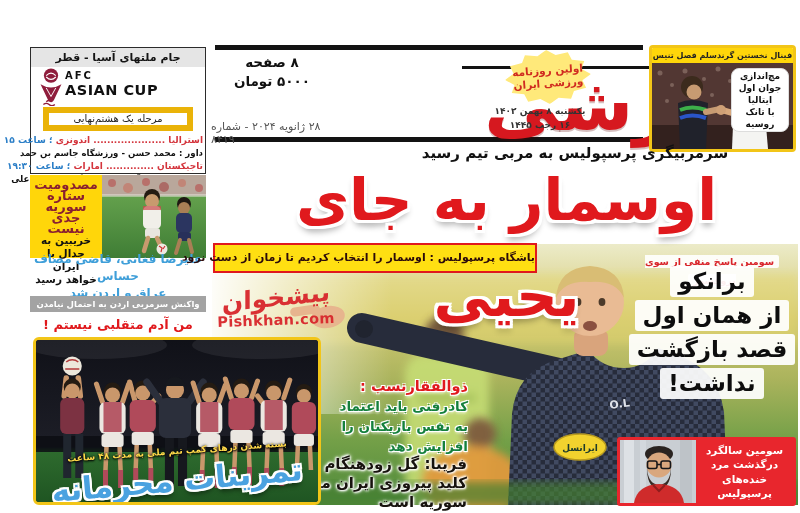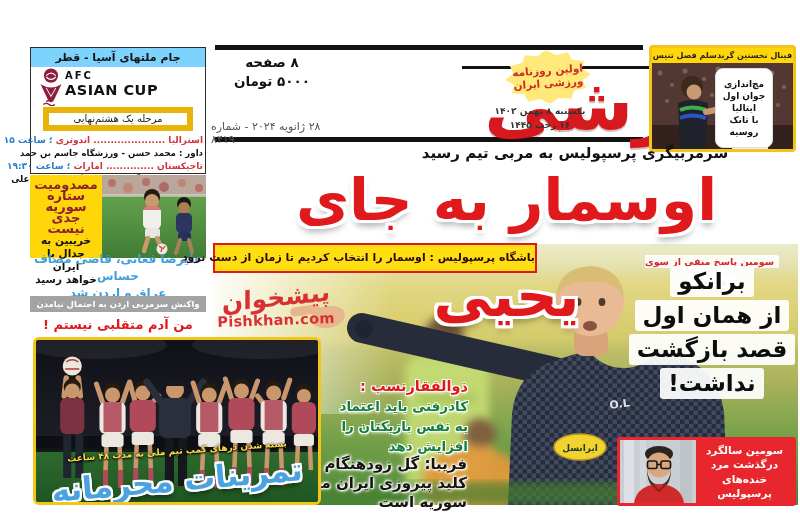--- a/index.html
+++ b/index.html
@@ -2,21 +2,21 @@
 <html lang="fa"><head>
 <meta charset="utf-8">
 <style>
   html,body{margin:0;padding:0;background:#fff;}
   .page{position:relative;width:800px;height:513px;background:#fff;overflow:hidden;
         font-family:"DejaVu Sans","Liberation Sans",sans-serif;direction:rtl;}
   .abs{position:absolute;}
 
   
   .afc-box{left:30px;top:47px;width:176px;height:127px;border:1.5px solid #2b2b2b;background:#fff;box-sizing:border-box;}
-  .afc-head{height:19px;background:#7dd3fc;font-weight:800;font-size:11px;line-height:19px;text-align:center;color:#141414;}
+  .afc-head{height:19px;background:#e5e5e5;font-weight:800;font-size:11px;line-height:19px;text-align:center;color:#141414;}
   .afc-logo-row{position:relative;height:40px;}
   .afc-emblem{position:absolute;left:7px;top:1px;width:26px;height:38px;}
   .afc-logo-text{position:absolute;left:34px;right:6px;top:3px;text-align:left;direction:ltr;color:#101010;}
   .afc-l1{font-size:10px;font-weight:800;letter-spacing:2px;line-height:12px;}
   .afc-l2{font-size:14.5px;font-weight:900;letter-spacing:.5px;line-height:17px;}
   .afc-stage{margin:0 12px;border:6px solid #eab308;font-size:10px;line-height:11px;height:12px;text-align:center;color:#222;}
   .fixtures{padding:3px 2px 0;}
   .fx-line{font-weight:800;font-size:9px;letter-spacing:-.4px;color:#d4343c;text-align:center;line-height:13px;white-space:nowrap;}
   .fx-time{color:#2a7ec7;}
   .fx-ref{font-weight:800;font-size:8.6px;letter-spacing:-.3px;color:#111;text-align:center;line-height:13px;white-space:nowrap;}
@@ -49,21 +49,21 @@
   .logo-underline{position:absolute;top:26px;right:96px;width:240px;height:3px;background:#131313;}
   .logo-varzeshi{position:absolute;top:24px;right:0;left:0;text-align:center;font-weight:900;font-size:72px;line-height:82px;color:#d6181f;transform:scaleX(1.04);text-shadow:0 2px 0 rgba(90,0,0,.25);}
   .badge{left:505px;top:50px;width:86px;height:54px;background:#ffe97a;display:flex;flex-direction:column;justify-content:center;text-align:center;font-weight:800;font-size:10.5px;line-height:13px;color:#d02b20;transform:rotate(-4deg);z-index:2;
     clip-path:polygon(100% 50%,89.6% 60.6%,93.3% 75%,79% 79%,75% 93.3%,60.6% 89.6%,50% 100%,39.4% 89.6%,25% 93.3%,21% 79%,6.7% 75%,10.4% 60.6%,0% 50%,10.4% 39.4%,6.7% 25%,21% 21%,25% 6.7%,39.4% 10.4%,50% 0%,60.6% 10.4%,75% 6.7%,79% 21%,93.3% 25%,89.6% 39.4%);}
   .date-block{left:487px;top:104px;width:106px;text-align:center;font-weight:700;font-size:9px;line-height:14px;color:#333;}
 
   .tennis-box{left:649px;top:45px;width:147px;height:107px;border:3px solid #f2c518;border-radius:4px;background:#fff;box-sizing:border-box;overflow:hidden;}
   .tennis-head{height:15px;background:#ffd60a;font-weight:800;font-size:8px;line-height:15px;text-align:center;color:#222;}
   .tennis-photo{position:relative;height:86px;}
   .tennis-photo svg{position:absolute;inset:0;width:100%;height:100%;}
-  .tennis-cap{position:absolute;right:20px;top:5px;width:54px;background:#fff;border:1px solid #ddd;border-radius:8px;padding:9px 1px;text-align:center;font-weight:800;font-size:9px;line-height:12px;color:#111;}
+  .tennis-cap{position:absolute;right:4px;top:5px;width:54px;background:#fff;border:1px solid #ddd;border-radius:8px;padding:1px 1px;text-align:center;font-weight:800;font-size:9px;line-height:12px;color:#111;}
 
   
   .kicker{left:388px;top:144px;width:374px;text-align:center;font-weight:800;font-size:15px;color:#111;}
   .headline{left:215px;top:152px;width:583px;margin:0;text-align:center;font-weight:900;font-size:58px;line-height:96px;color:#e0191d;z-index:2;
     text-shadow:-3px -3px 0 #fff,3px -3px 0 #fff,-3px 3px 0 #fff,3px 3px 0 #fff,0 -3px 0 #fff,0 3px 0 #fff,-3px 0 0 #fff,3px 0 0 #fff,0 6px 6px rgba(0,0,0,.3);}
   .main-photo{left:212px;top:244px;width:586px;height:261px;z-index:1;overflow:hidden;}
   .main-photo svg{position:absolute;inset:0;width:100%;height:100%;}
   .sub-box{left:213px;top:243px;width:324px;height:30px;background:#ffdf12;border:2px solid #e0191d;box-sizing:border-box;text-align:center;font-weight:900;font-size:11px;line-height:25px;letter-spacing:-.2px;color:#2b0a0a;white-space:nowrap;z-index:3;}
   .right-kicker{left:628px;top:250px;width:168px;text-align:center;z-index:3;}
   .right-kicker span{background:rgba(255,255,255,.9);padding:1px 5px;border-radius:2px;font-weight:800;font-size:9.5px;color:#d9252b;}

